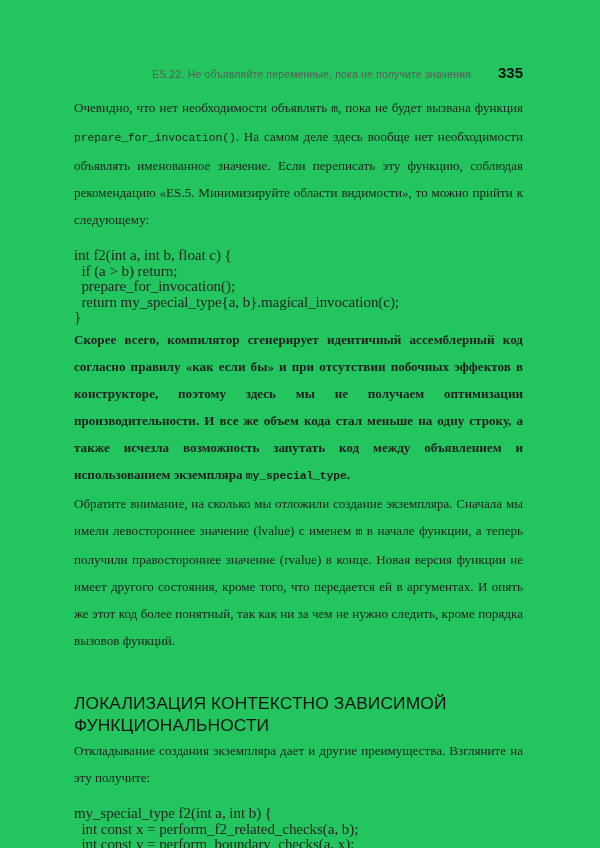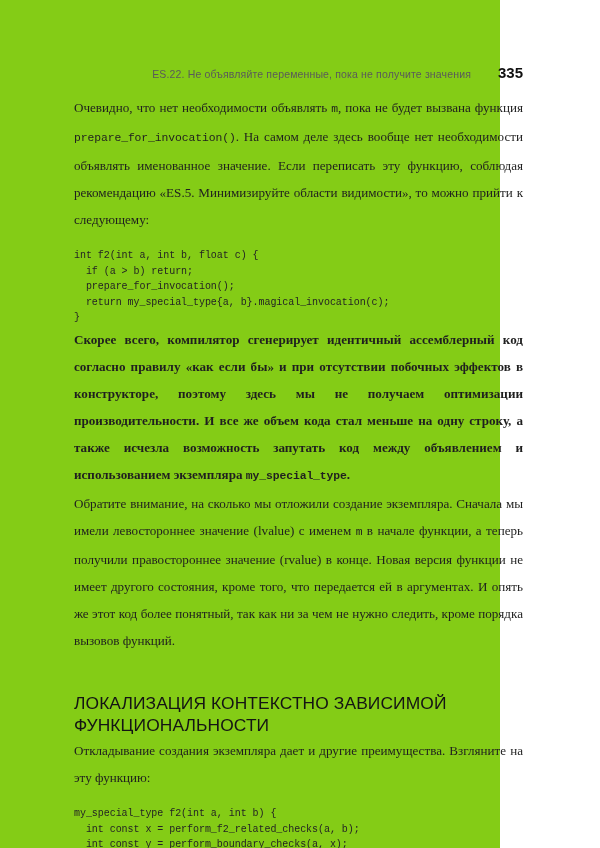--- a/index.html
+++ b/index.html
@@ -11,23 +11,23 @@
     width: 600px;
     height: 848px;
     position: relative;
     font-family: "Liberation Serif", "DejaVu Serif", serif;
     color: #1c1c1c;
     overflow: hidden;
   }
   .page {
     position: absolute;
     left: 0; top: 0;
-    width: 500px;
+    width: 600px;
     height: 848px;
-    background: #84cc16;
+    background: #22c55e;
   }
   .content {
     position: absolute;
     left: 74px;
     top: 44px;
     width: 449px;
   }
 
   
   .runhead {
@@ -72,22 +72,22 @@
   }
   .mono-inline {
     font-family: "Liberation Mono", "DejaVu Sans Mono", monospace;
     font-size: 11.4px;
     letter-spacing: -0.1px;
   }
 
   
   pre.code {
     margin: 15px 0 0 0;
-    font-family: Liberation Mono, monospace;
-    font-size: 10px;
+    font-family: Liberation Serif, serif;
+    font-size: 15px;
     line-height: 15.6px;
     color: #242424;
     white-space: pre;
     letter-spacing: -0.05px;
   }
   .after-code {
     margin-top: 16px;
     font-weight: bold;
   }
 
@@ -124,21 +124,21 @@
   prepare_for_invocation();
   return my_special_type{a, b}.magical_invocation(c);
 }</pre>
 
     <p class="para after-code"><span>Скорее всего, компилятор сгенерирует идентичный ассемблерный код согласно правилу «как если бы» и при отсутствии побочных эффектов в конструкторе, поэтому здесь мы не получаем оптимизации производительности. И все же объем кода стал меньше на одну строку, а также исчезла возможность запутать код между объявлением и использованием экземпляра </span><span class="mono-inline">my_special_type</span><span>.</span></p>
 
     <p class="para"><span>Обратите внимание, на сколько мы отложили создание экземпляра. Сначала мы имели левостороннее значение (lvalue) с именем </span><span class="mono-inline">m</span><span> в начале функции, а теперь получили правостороннее значение (rvalue) в конце. Новая версия функции не имеет другого состояния, кроме того, что передается ей в аргументах. И опять же этот код более понятный, так как ни за чем не нужно следить, кроме порядка вызовов функций.</span></p>
 
     <h2 class="section-heading">ЛОКАЛИЗАЦИЯ КОНТЕКСТНО ЗАВИСИМОЙ ФУНКЦИОНАЛЬНОСТИ</h2>
 
-    <p class="para after-heading">Откладывание создания экземпляра дает и другие преимущества. Взгляните на эту функцию:</p>
+    <p class="para after-heading">Откладывание создания экземпляра дает и другие преимущества. Взгляните на эту получите:</p>
 
     <pre class="code">my_special_type f2(int a, int b) {
   int const x = perform_f2_related_checks(a, b);
   int const y = perform_boundary_checks(a, x);
   int const z = perform_initialization_checks(b, y);
   return {y, z};
 }</pre>
 
 
   </div>

